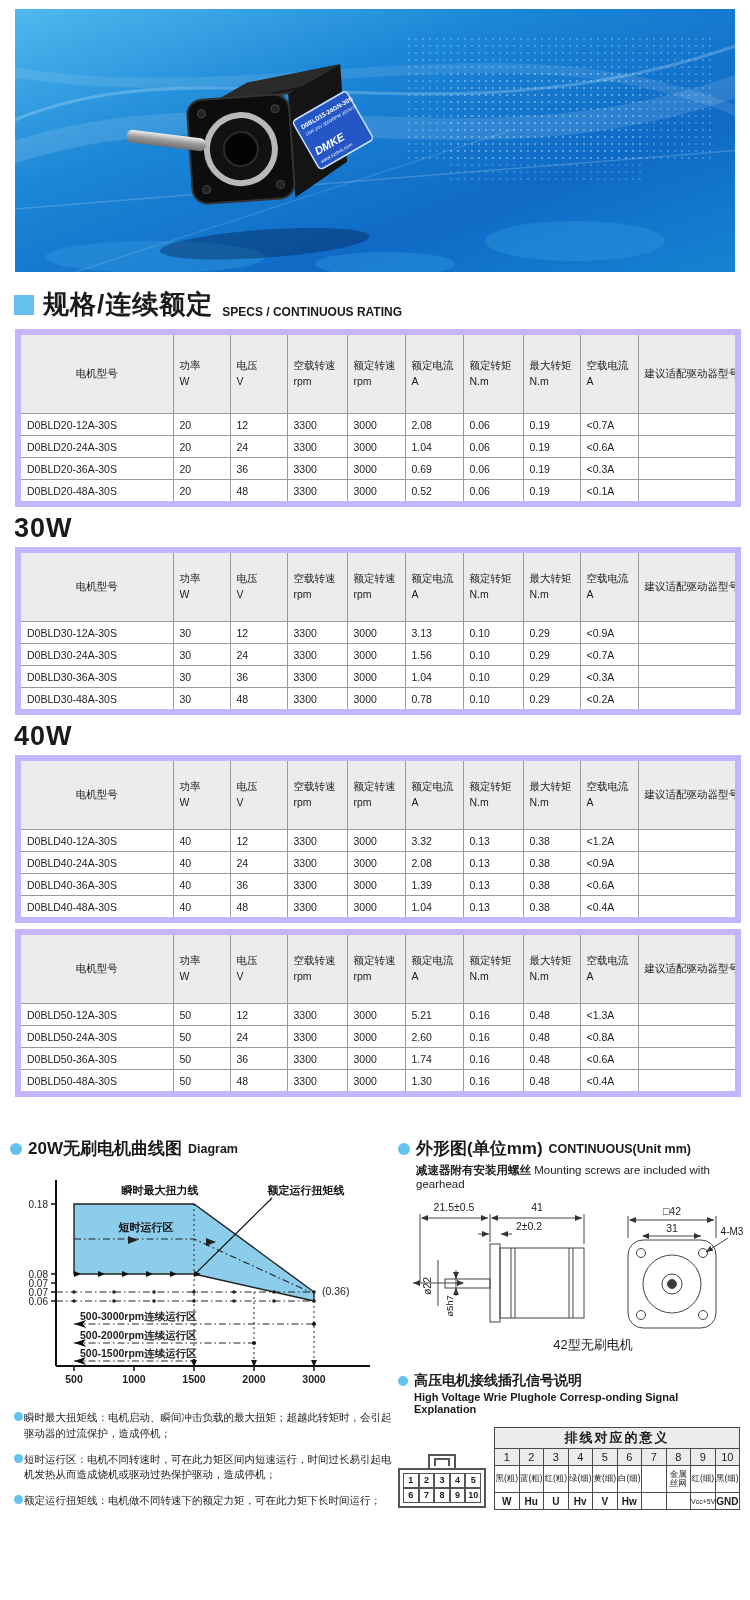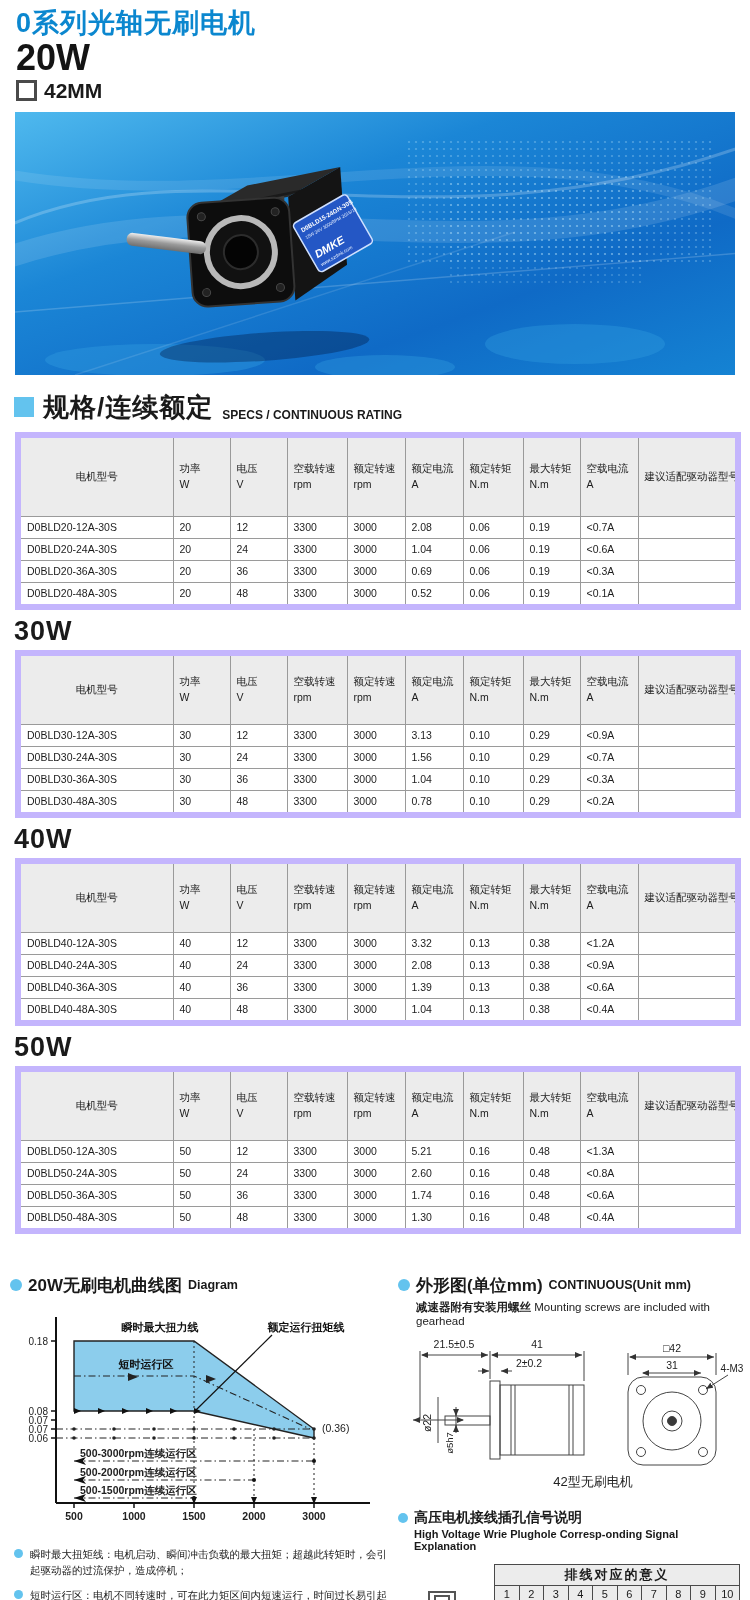--- a/index.html
+++ b/index.html
@@ -32,21 +32,21 @@
   .bottom{display:flex;margin-top:40px;height:430px;overflow:hidden;}
   .left-col{width:398px;padding-left:10px;box-sizing:border-box;}
   .right-col{width:352px;box-sizing:border-box;padding-right:10px;}
   .sub-title{display:flex;align-items:center;gap:6px;}
   .dot{width:12px;height:12px;border-radius:50%;background:#63c3ee;flex:none;}
   .sub-cn{font-size:17px;font-weight:bold;}
   .sub-en{font-size:12.5px;font-weight:bold;}
   .dim-sub{font-size:11.5px;margin:3px 0 2px 18px;color:#222;}
   .dim-sub b{font-weight:bold;}
   .notes{list-style:none;margin:14px 0 0;padding:0 2px 0 4px;}
-  .notes li{display:flex;gap:7px;font-size:10.5px;line-height:1.5;margin-bottom:10px;color:#222;}
+  .notes li{display:flex;gap:1px;font-size:10.5px;line-height:1.5;margin-bottom:10px;color:#222;}
   .notes .dot{width:9px;height:9px;margin-top:2px;}
   .wiring-title-cn{font-size:14px;font-weight:bold;display:flex;align-items:center;gap:6px;margin-top:14px;}
   .wiring-title-cn .dot{width:10px;height:10px;}
   .wiring-title-en{font-size:11px;font-weight:bold;margin:1px 0 0 16px;}
   .wiring-row{display:flex;align-items:flex-end;gap:8px;margin-top:12px;}
   .connector{width:88px;flex:none;margin-bottom:2px;}
   .conn-tab{width:24px;height:12px;border:2px solid #555;margin:0 auto;border-bottom:none;background:#fff;}
   .conn-tab-inner{width:12px;height:6px;border:2px solid #555;margin:2px auto 0;border-bottom:none;}
   .conn-body{border:2px solid #555;padding:3px;background:#fff;}
   .conn-grid{display:grid;grid-template-columns:repeat(5,1fr);}
@@ -60,28 +60,20 @@
   .wiring .sig.small{font-size:7px;font-weight:normal;}
   
   #chart-wrap{margin-top:4px;}
   svg text{font-family:"Liberation Sans","DejaVu Sans",sans-serif;}
 </style>
 </head>
 <body>
 
 <div class="page">
 
-  <div class="hdr">
-    <div class="series-title">0系列光轴无刷电机</div>
-    <div class="power-title">20W</div>
-    <div class="frame-title">
-      <span class="frame-sq"></span>
-      <span>42MM</span>
-    </div>
-  </div>
 
   <div class="banner">
     <svg width="720" height="263" viewBox="0 0 720 263">
       <defs>
         <linearGradient id="bg" x1="0" y1="0" x2="1" y2="1">
           <stop offset="0" stop-color="#4fb9ee"></stop>
             <stop offset="0.35" stop-color="#1b86d6"></stop>
           <stop offset="0.7" stop-color="#0f6ac6"></stop>
             <stop offset="1" stop-color="#1583d3"></stop>
         </linearGradient>
@@ -452,21 +444,20 @@
             <td>3300</td>
             <td>3000</td>
             <td>1.04</td>
             <td>0.13</td>
             <td>0.38</td>
             <td>&lt;0.4A</td>
             <td></td>
           </tr>
         </tbody>
       </table>
-      <div class="power-heading">50W</div>
       <table class="spec">
         <colgroup>
           <col style="width:155px">
           <col style="width:57px">
           <col style="width:57px">
           <col style="width:60px">
           <col style="width:58px">
           <col style="width:58px">
           <col style="width:60px">
           <col style="width:57px">

